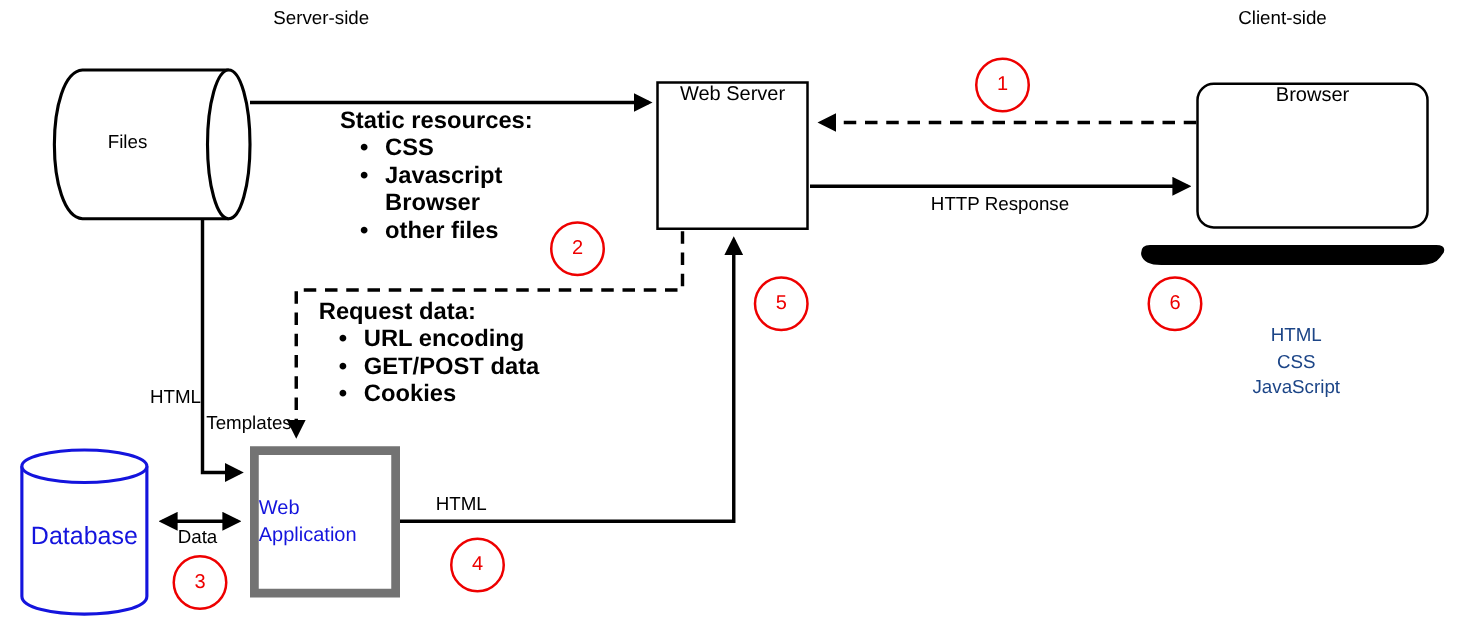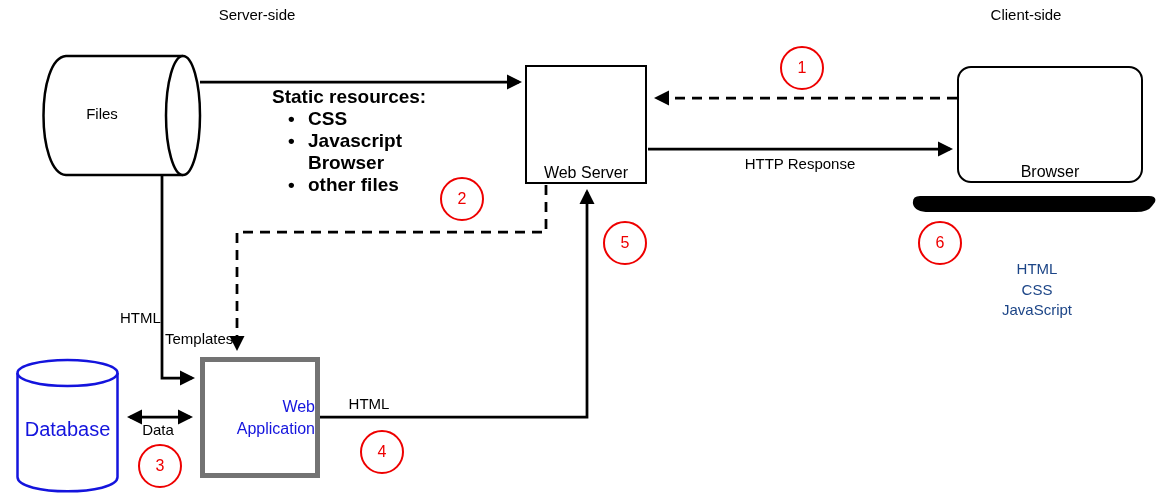--- a/index.html
+++ b/index.html
@@ -4,25 +4,25 @@
 <style>
   html,body{margin:0;padding:0;background:#ffffff;}
   body{font-family:"Liberation Sans", sans-serif; color:#000;}
   #canvas{position:relative;width:1173px;height:501px;background:#fff;overflow:hidden;}
   #wires{position:absolute;left:0;top:0;width:1173px;height:501px;}
 
   .lbl{position:absolute;font-size:15px;line-height:21px;white-space:nowrap;}
   .center{text-align:center;}
 
   
-  .box{position:absolute;background:#fff;display:flex;align-items:flex-end;justify-content:center;
+  .box{position:absolute;background:#fff;display:flex;align-items:flex-start;justify-content:center;
        font-size:16px;box-sizing:border-box;}
   #web-server-box{left:525px;top:65px;width:122px;height:119px;border:2px solid #000;}
   #browser-box{left:957px;top:66px;width:186px;height:117px;border:2.5px solid #000;border-radius:14px;}
-  #web-app-box{left:200px;top:357px;width:120px;height:121px;border:5px solid #737373;color:#1414dd;
+  #web-app-box{left:200px;top:357px;width:120px;height:121px;border:7px solid #737373;color:#1414dd;
                flex-direction:column;line-height:22px;}
 
   #files-label{left:52px;top:103px;width:100px;}
   #database-label{left:17px;top:419px;width:101px;color:#1414dd;font-size:20px;}
 
   
   .note{position:absolute;font-size:19px;font-weight:bold;}
   .note .title{line-height:22px;}
   .note .li{line-height:22px;padding-left:36px;position:relative;}
   .note .li::before{content:"\2022";position:absolute;left:16px;}
@@ -103,20 +103,26 @@
   <div class="lbl center" id="database-label">Database</div>
 
   <div class="note" id="static-resources-note">
     <div class="title">Static resources:</div>
     <div class="li">CSS</div>
     <div class="li">Javascript</div>
     <div class="li nb">Browser</div>
     <div class="li">other files</div>
   </div>
 
+  <div class="note" id="request-data-note">
+    <div class="title">Request data:</div>
+    <div class="li">URL encoding</div>
+    <div class="li">GET/POST data</div>
+    <div class="li">Cookies</div>
+  </div>
 
   <div class="lbl center" style="left:720px;top:153px;width:160px;">HTTP Response</div>
 
   <div class="lbl" style="left:120px;top:307px;">HTML</div>
   <div class="lbl" style="left:120px;top:328px;margin-left:45px;">Templates</div>
 
   <div class="lbl center" style="left:136px;top:419px;width:44px;">Data</div>
 
   <div class="lbl center" style="left:341px;top:393px;width:56px;">HTML</div>
 

